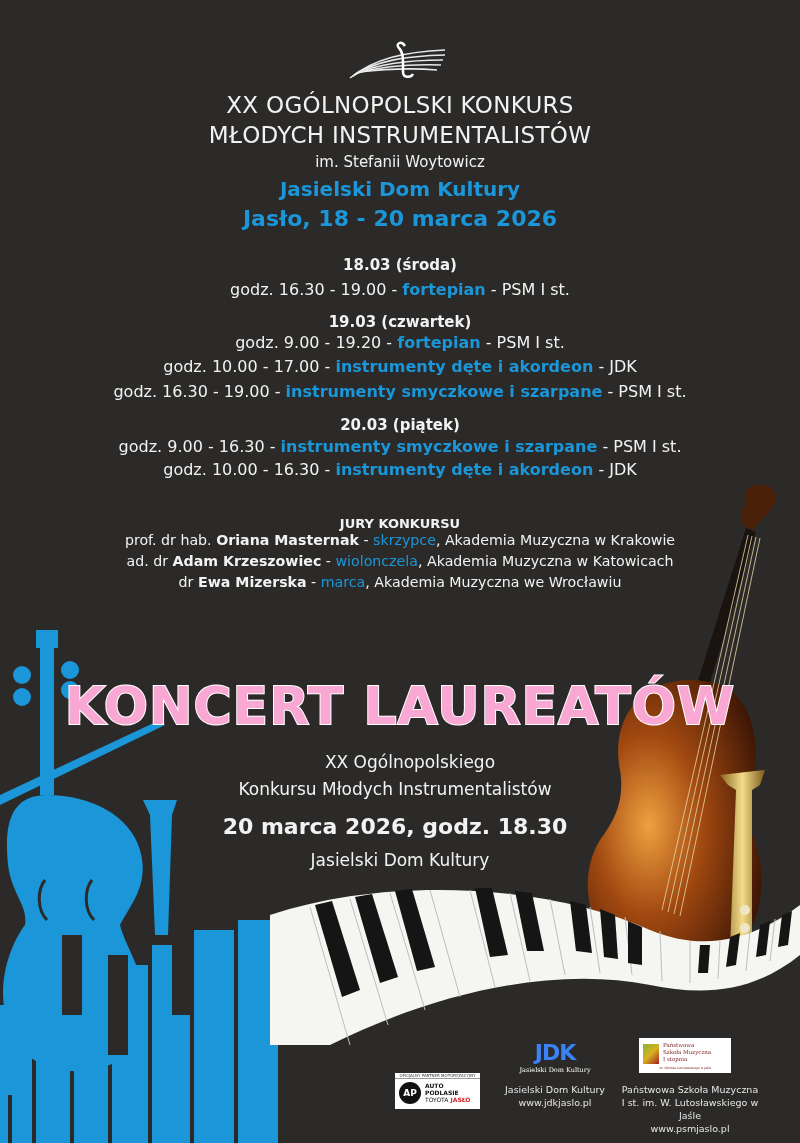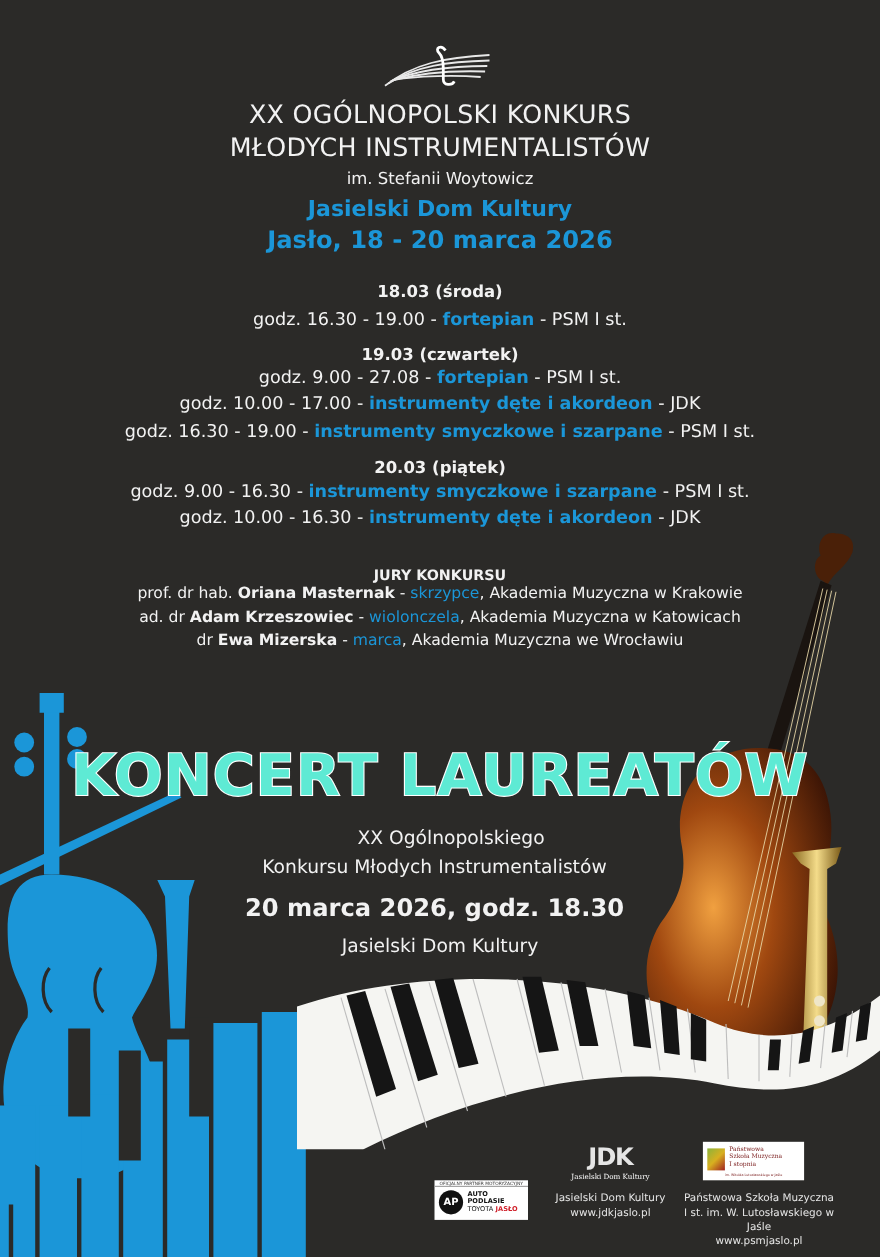--- a/index.html
+++ b/index.html
@@ -12,21 +12,21 @@
   .t2 { top: 122px; font-size: 23px; letter-spacing: 0.3px; }
   .t3 { top: 153px; font-size: 15px; }
   .t4 { top: 177px; font-size: 20px; font-weight: bold; color: #1b96d8; }
   .t5 { top: 206px; font-size: 22px; font-weight: bold; color: #1b96d8; }
   .day { font-size: 15px; font-weight: bold; }
   .row { font-size: 16px; }
   .row .inst { color: #1b96d8; font-weight: bold; }
   .jury-h { top: 516px; font-size: 13px; font-weight: bold; }
   .jury { font-size: 14.2px; line-height: 21px; }
   .jury .inst { color: #1b96d8; }
-  .koncert { top: 676px; font-size: 52px; font-weight: bold; color: #5eead4; letter-spacing: 1px;
+  .koncert { top: 676px; font-size: 52px; font-weight: bold; color: #f9a8d4; letter-spacing: 1px;
              -webkit-text-stroke: 2px #ffffff; paint-order: stroke fill; font-family: "DejaVu Sans", sans-serif; }
   .sub1 { top: 752px; font-size: 17px; }
   .sub2 { top: 779px; font-size: 17px; }
   .sub3 { top: 814px; font-size: 22px; font-weight: bold; }
   .sub4 { top: 850px; font-size: 17px; }
   .footer-text { font-size: 9.5px; line-height: 13px; text-align: center; color: #e6e6e6; }
   svg { display: block; }
 </style>
 </head>
 <body>
@@ -50,21 +50,21 @@
 <div class="abs center t4">Jasielski Dom Kultury</div>
 <div class="abs center t5">Jasło, 18 - 20 marca 2026</div>
 
 <div class="abs center day" style="top:256px">18.03 (środa)</div>
 <div class="abs center row" style="top:280px">
   <span>godz. 16.30 - 19.00 - </span><span class="inst">fortepian</span><span> - PSM I st.</span>
 </div>
 
 <div class="abs center day" style="top:313px">19.03 (czwartek)</div>
 <div class="abs center row" style="top:333px">
-  <span>godz. 9.00 - 27.08 - </span><span class="inst">fortepian</span><span> - PSM I st.</span>
+  <span>godz. 9.00 - 19.20 - </span><span class="inst">fortepian</span><span> - PSM I st.</span>
 </div>
 <div class="abs center row" style="top:357px">
   <span>godz. 10.00 - 17.00 - </span><span class="inst">instrumenty dęte i akordeon</span><span> - JDK</span>
 </div>
 <div class="abs center row" style="top:382px">
   <span>godz. 16.30 - 19.00 - </span><span class="inst">instrumenty smyczkowe i szarpane</span><span> - PSM I st.</span>
 </div>
 
 <div class="abs center day" style="top:416px">20.03 (piątek)</div>
 <div class="abs center row" style="top:437px">
@@ -199,21 +199,21 @@
   <div style="font-size:4px;color:#333;text-align:center;border-bottom:1px solid #999;">OFICJALNY PARTNER MOTORYZACYJNY</div>
   <div style="position:absolute;left:4px;top:9px;width:22px;height:22px;border-radius:11px;background:#111;color:#fff;font-size:9px;font-weight:bold;text-align:center;line-height:22px;">AP</div>
   <div style="position:absolute;left:30px;top:9px;font-size:6px;font-weight:bold;color:#111;line-height:7px;">
     <div>AUTO</div>
     <div>PODLASIE</div>
     <div><span style="font-weight:normal">TOYOTA</span> <span style="color:#d0202a">JASŁO</span></div>
   </div>
 </div>
 
 <div class="abs" style="left:510px;top:1040px;width:90px;height:40px;">
-  <div style="text-align:center;font-size:22px;font-weight:bold;color:#e5e5e5;letter-spacing:-1px;line-height:26px;">JDK</div>
+  <div style="text-align:center;font-size:22px;font-weight:bold;color:#3b82f6;letter-spacing:-1px;line-height:26px;">JDK</div>
   <div style="text-align:center;font-family:'DejaVu Serif',serif;font-size:6.5px;color:#fff;">Jasielski Dom Kultury</div>
 </div>
 <div class="abs footer-text" style="left:495px;top:1083px;width:120px;">
   <div>Jasielski Dom Kultury</div>
   <div>www.jdkjaslo.pl</div>
 </div>
 
 <div class="abs" style="left:639px;top:1038px;width:92px;height:35px;background:#fff;">
   <div style="position:absolute;left:4px;top:6px;width:16px;height:20px;background:linear-gradient(135deg,#8bb33a,#d8b020,#a02020);"></div>
   <div style="position:absolute;left:24px;top:4px;font-family:'DejaVu Serif',serif;font-size:5.5px;line-height:7px;color:#7a1c1c;">

